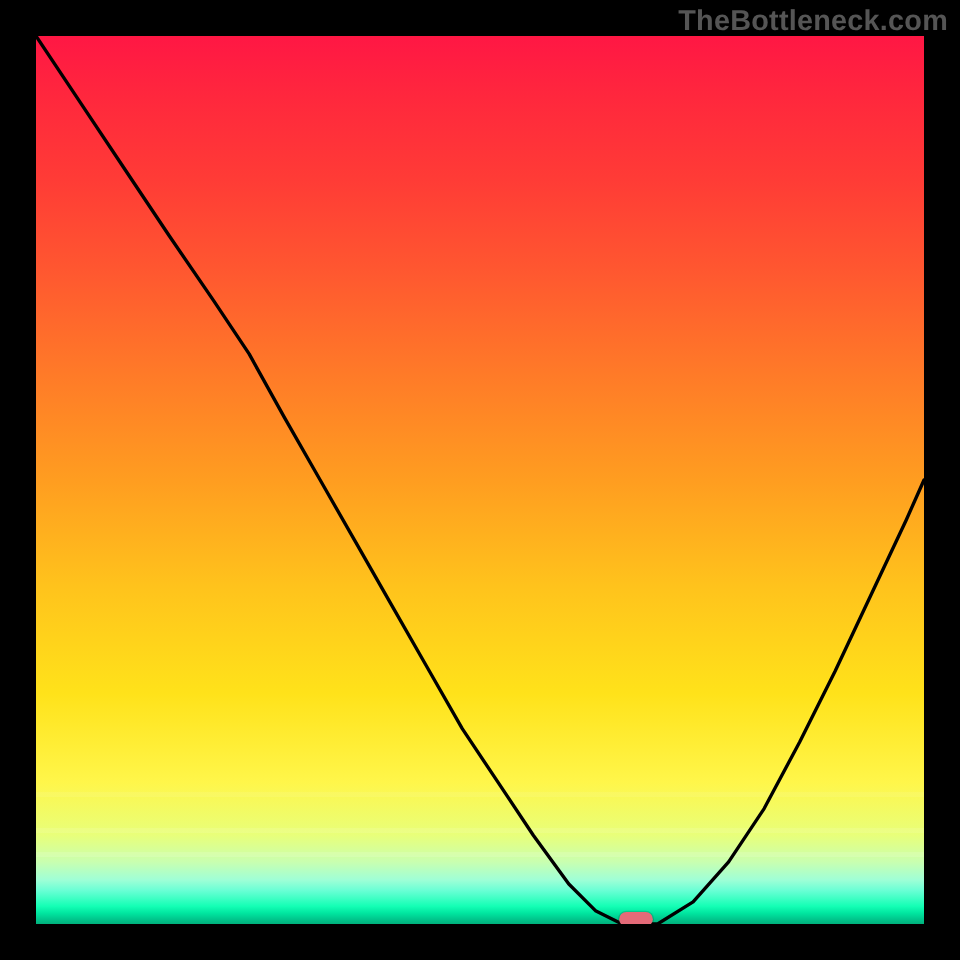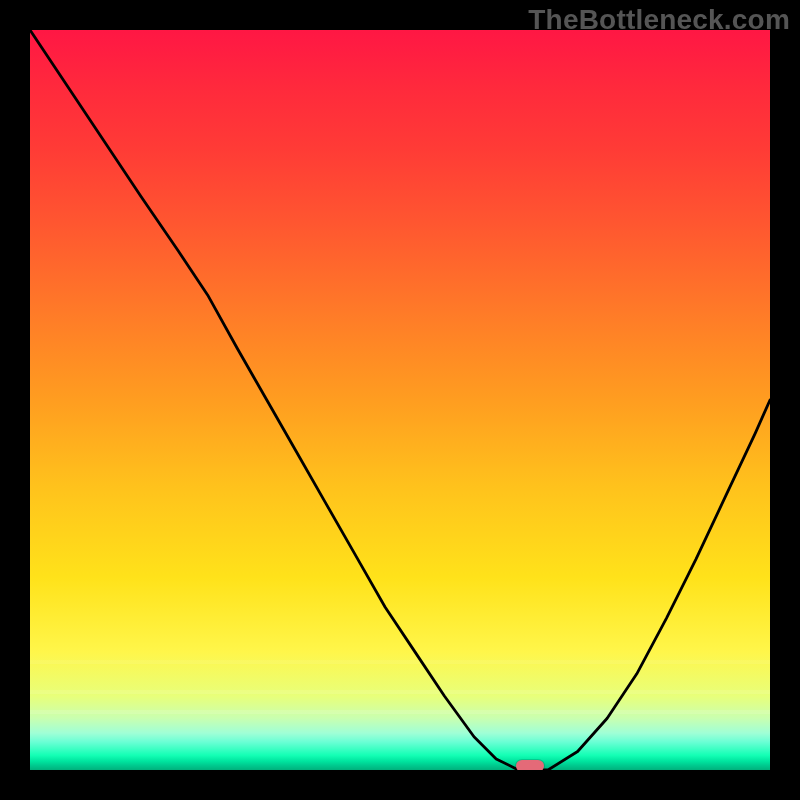--- a/index.html
+++ b/index.html
@@ -81,21 +81,21 @@
     position: absolute;
     inset: 0;
     width: 100%;
     height: 100%;
   }
   .watermark {
     position: absolute;
     top: 4px;
     right: 10px;
     color: #555;
-    font-size: 28px;
+    font-size: 24px;
     font-weight: 600;
     letter-spacing: 0.2px;
     user-select: none;
     text-align: center;
   }
   .marker {
     position: absolute;
     width: 28px;
     height: 12px;
     border-radius: 6px;

